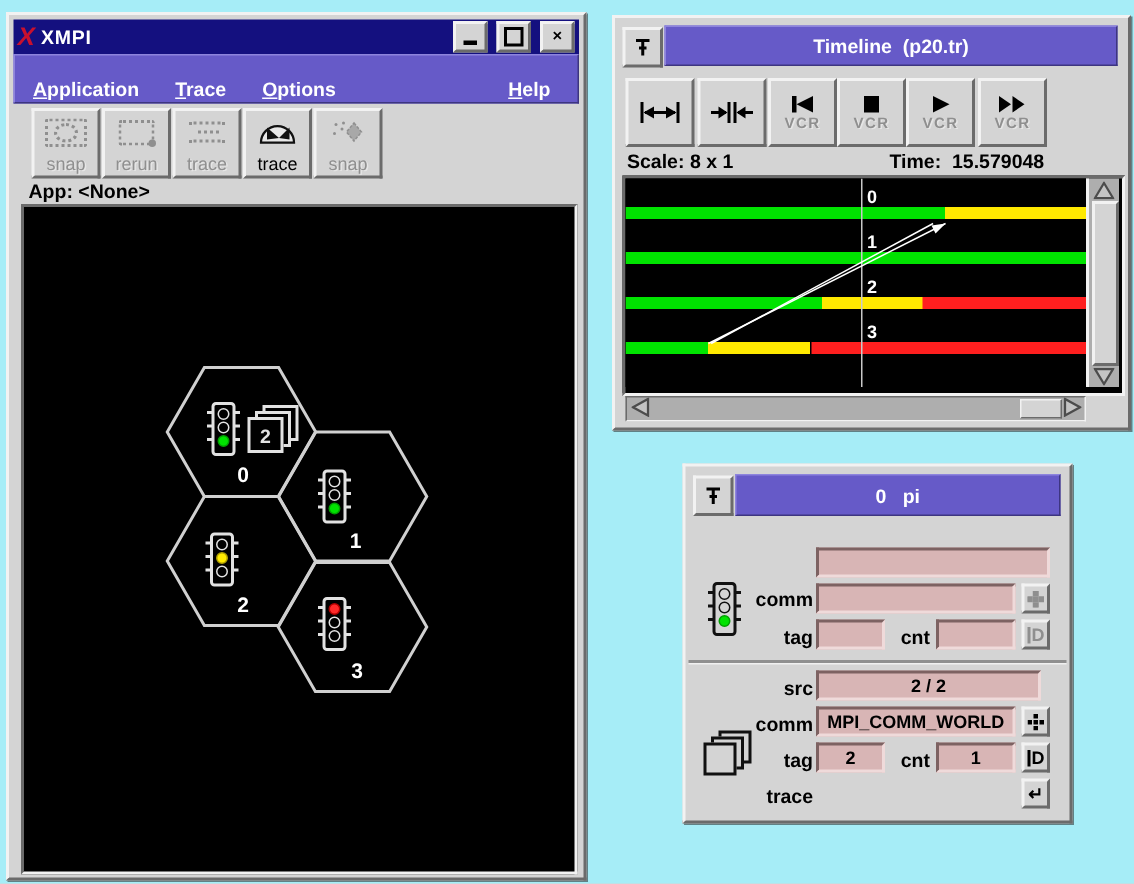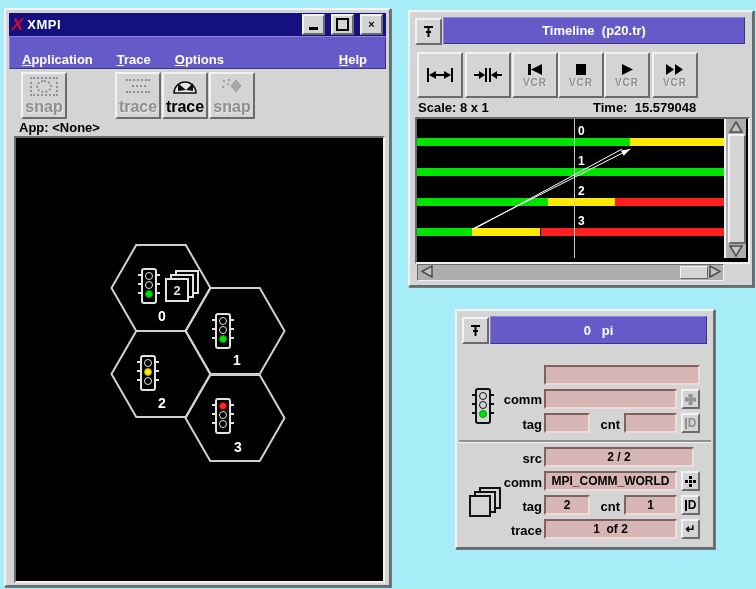--- a/index.html
+++ b/index.html
@@ -46,21 +46,21 @@
     display:flex;align-items:center;color:#fff;font-weight:bold;font-size:13px;
   }
   .menuitem{padding:0 12px;margin-top:14px;}
   .menuitem u{text-decoration:underline;}
   #menu-help{margin-left:auto;margin-right:6px;}
   .tbtn{
     position:absolute;top:62px;width:42px;height:42px;background:#d4d4d4;
     border:2px solid;border-color:#f2f2f2 #6b6b6b #6b6b6b #f2f2f2;
     display:flex;flex-direction:column;align-items:center;justify-content:flex-end;padding-bottom:1px;
   }
-  .tbtn .lab{font-size:16px;font-weight:bold;color:#000;}
+  .tbtn .lab{font-size:12px;font-weight:normal;color:#000;}
   .tbtn.dis .lab{color:#8f8f8f;text-shadow:1px 1px 0 #e6e6e6;}
   .iconzone{flex:1;display:flex;align-items:center;justify-content:center;width:100%;}
   .snapicon{width:24px;height:15px;border:2px dotted #8f8f8f;border-radius:2px;display:flex;align-items:center;justify-content:center;}
   .snapicon i{display:block;width:12px;height:9px;border:2px dotted #8f8f8f;border-radius:50%;}
   .rerunicon{width:20px;height:13px;border:2px dotted #8f8f8f;border-radius:2px;position:relative;}
   .rerunicon i{position:absolute;right:-3px;bottom:-3px;width:5px;height:5px;background:#8f8f8f;border-radius:50%;}
   .traceicon{width:24px;height:14px;display:flex;flex-direction:column;justify-content:space-between;}
   .traceicon i{display:block;height:0;border-top:2px dotted #8f8f8f;}
   .traceicon i:nth-child(2){margin-left:6px;margin-right:4px;}
   #applabel{position:absolute;left:13px;top:110px;font-size:13px;font-weight:bold;color:#000;}
@@ -174,20 +174,28 @@
   </div>
 
   <div class="tbtn dis" style="left:15px">
     <span class="iconzone">
         <span class="snapicon">
           <i></i>
         </span>
       </span>
     <span class="lab">snap</span>
   </div>
+  <div class="tbtn dis" style="left:62px">
+    <span class="iconzone">
+        <span class="rerunicon">
+          <i></i>
+        </span>
+      </span>
+    <span class="lab">rerun</span>
+  </div>
   <div class="tbtn dis" style="left:109px">
     <span class="iconzone">
         <span class="traceicon">
           <i></i>
           <i></i>
           <i></i>
         </span>
       </span>
     <span class="lab">trace</span>
   </div>
@@ -461,17 +469,16 @@
 
   <span class="flabel" style="left:2px;top:188px">tag</span>
   <div class="ffield" style="left:87px;top:184px;width:46px">2</div>
   <span class="flabel" style="left:80px;top:188px;width:83px">cnt</span>
   <div class="ffield" style="left:167px;top:184px;width:53px">1</div>
   <div class="sbtn" style="left:224px;top:184px">
     <span class="dflag">D</span>
   </div>
 
   <span class="flabel" style="left:2px;top:212px">trace</span>
-  <div class="ffield pre" style="left:87px;top:208px;width:133px">1  of 2</div>
   <div class="sbtn" style="left:224px;top:208px">
     <span>↵</span>
   </div>
 </div>
 
 </body></html>

